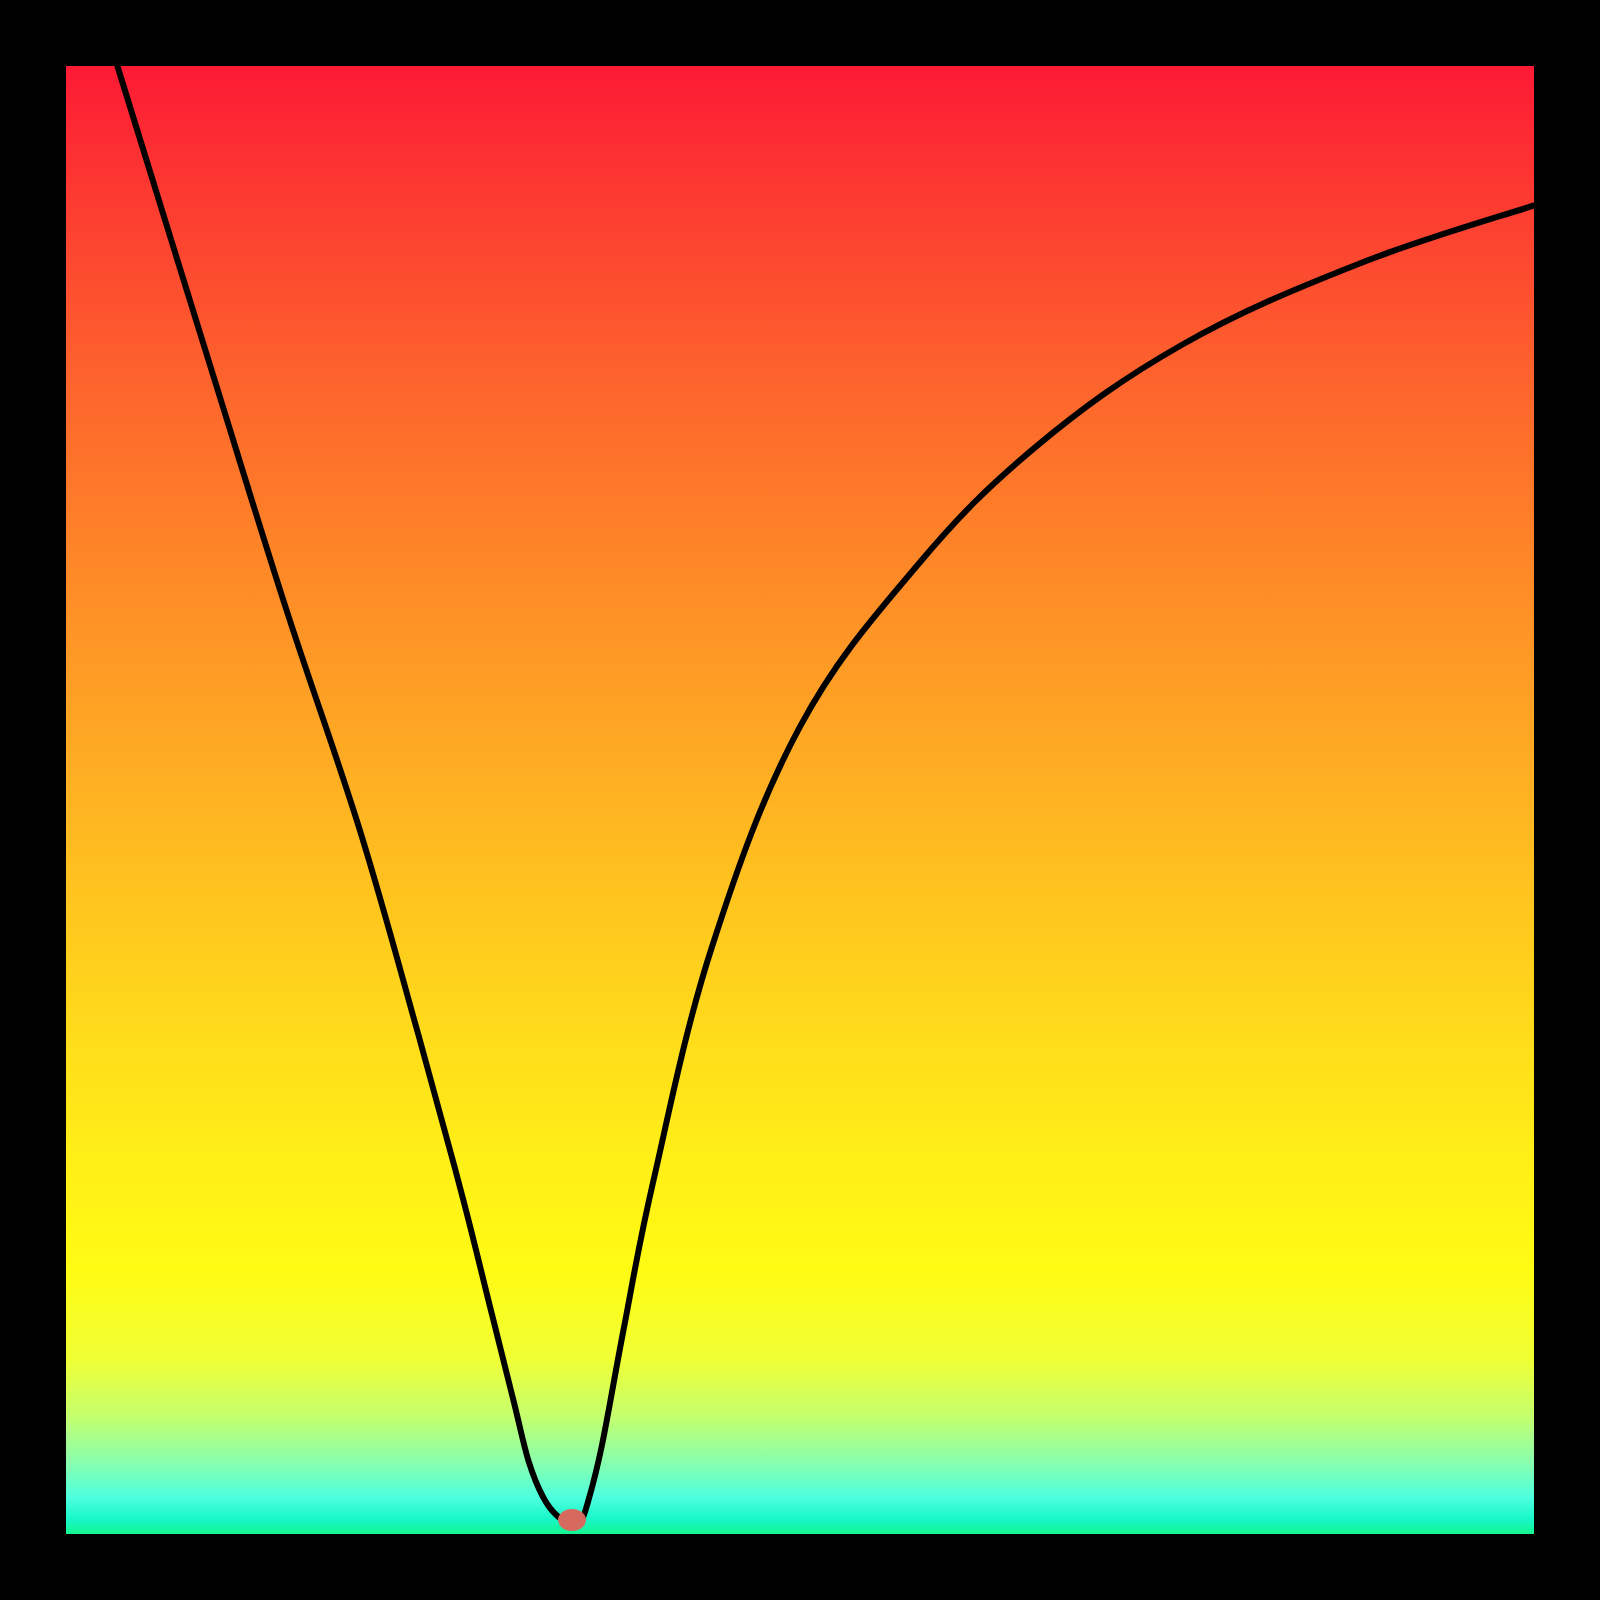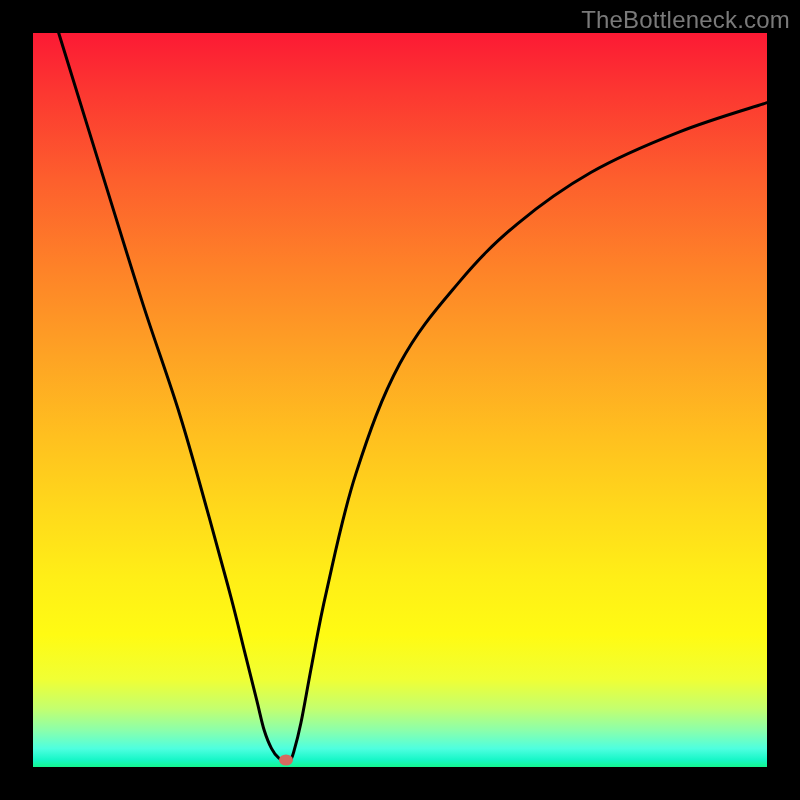--- a/index.html
+++ b/index.html
@@ -66,20 +66,19 @@
     height: 11px;
     border-radius: 50% / 50%;
     background: #d66a5f;
     transform: translate(-50%, -50%);
   }
 </style>
 </head>
 <body>
 
 <div class="frame">
-  <div class="watermark">TheBottleneck.com</div>
   <div class="plot-area">
     <svg class="curve" viewBox="0 0 734 734" preserveAspectRatio="none">
       <path id="curve-path" fill="none" stroke="#000" stroke-width="3" stroke-linejoin="round" stroke-linecap="round" d="M 25.7 0.0 C 34.3 27.7, 58.2 105.3, 73.4 154.1 C 88.6 203.0, 96.9 230.6, 110.1 271.6 C 123.3 312.5, 134.9 343.4, 146.8 381.7 C 158.7 420.0, 166.9 451.4, 176.2 484.4 C 185.4 517.5, 191.6 540.1, 198.2 565.2 C 204.8 590.3, 208.2 605.4, 212.9 623.9 C 217.5 642.4, 220.6 654.7, 223.9 667.9 C 227.2 681.2, 228.6 688.7, 231.2 697.3 C 233.9 705.9, 235.9 710.6, 238.6 715.6 C 241.2 720.7, 243.2 722.9, 245.9 725.2 C 248.5 727.4, 251.2 727.6, 253.2 728.1 C 255.2 728.7, 255.6 729.7, 256.9 728.1 C 258.2 726.5, 258.6 726.2, 260.6 719.3 C 262.6 712.4, 264.6 705.8, 267.9 690.0 C 271.2 674.1, 274.3 655.0, 278.9 631.2 C 283.5 607.5, 285.7 592.2, 293.6 557.8 C 301.5 523.5, 309.7 481.4, 323.0 440.4 C 336.2 399.4, 348.5 364.7, 367.0 330.3 C 385.5 295.9, 404.6 274.7, 425.7 249.6 C 446.9 224.5, 460.7 210.7, 484.4 190.8 C 508.2 171.0, 528.8 156.0, 557.8 139.5 C 586.9 122.9, 614.2 111.6, 645.9 99.1 C 677.6 86.5, 718.1 75.0, 734.0 69.7"></path>
     </svg>
     <div id="marker" class="marker" style="left: 253.23px; top: 726.66px; background: rgb(214, 106, 95);"></div>
   </div>
 </div>
 
 </body></html>

